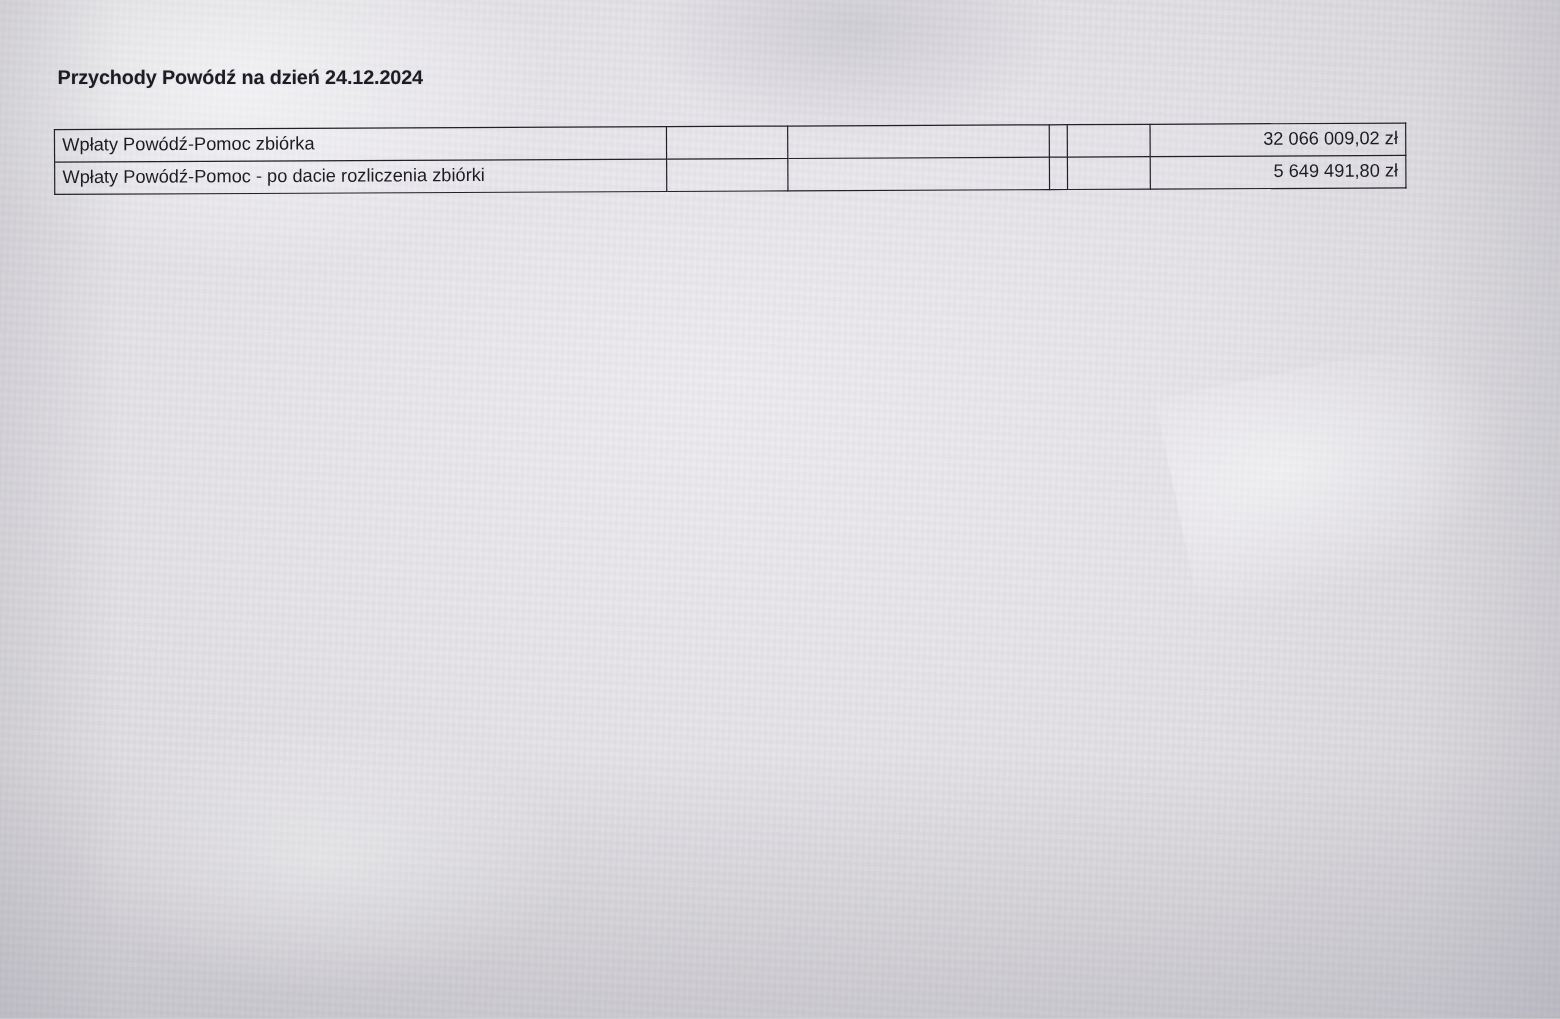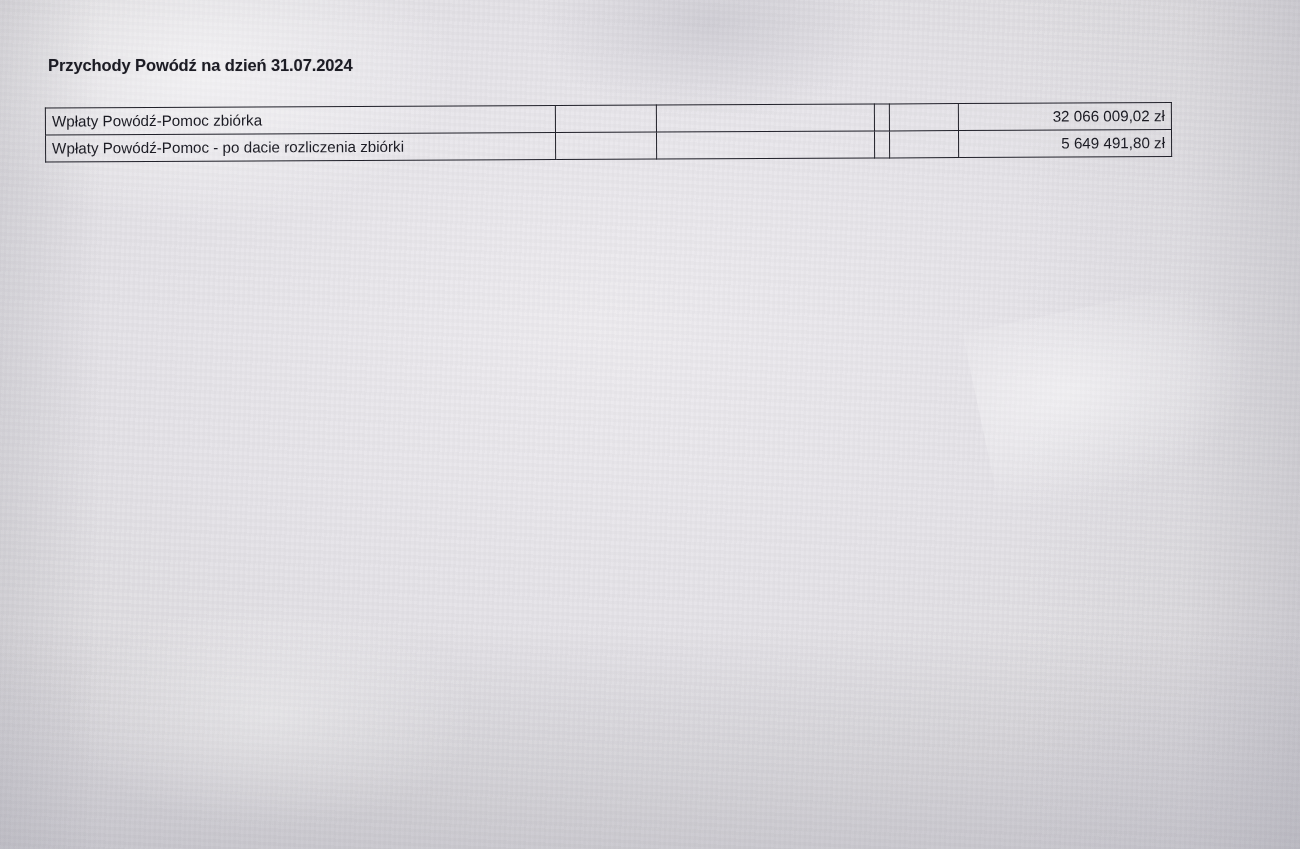--- a/index.html
+++ b/index.html
@@ -146,21 +146,21 @@
   <div class="shade-top-left"></div>
   <div class="shade-left"></div>
   <div class="shade-right"></div>
   <div class="shade-bottom"></div>
   <div class="crease-a"></div>
   <div class="crease-b"></div>
   <div class="crease-c"></div>
 
   <div class="content">
 
-    <div class="doc-title">Przychody Powódź na dzień 31.07.2024</div>
+    <div class="doc-title">Przychody Powódź na dzień 24.12.2024</div>
 
     <div class="table-wrap">
       <table class="finance">
         <tbody>
           <tr class="row-1">
             <td class="c-label">Wpłaty Powódź-Pomoc zbiórka</td>
             <td class="c-b"></td>
             <td class="c-c"></td>
             <td class="c-d"></td>
             <td class="c-e"></td>

